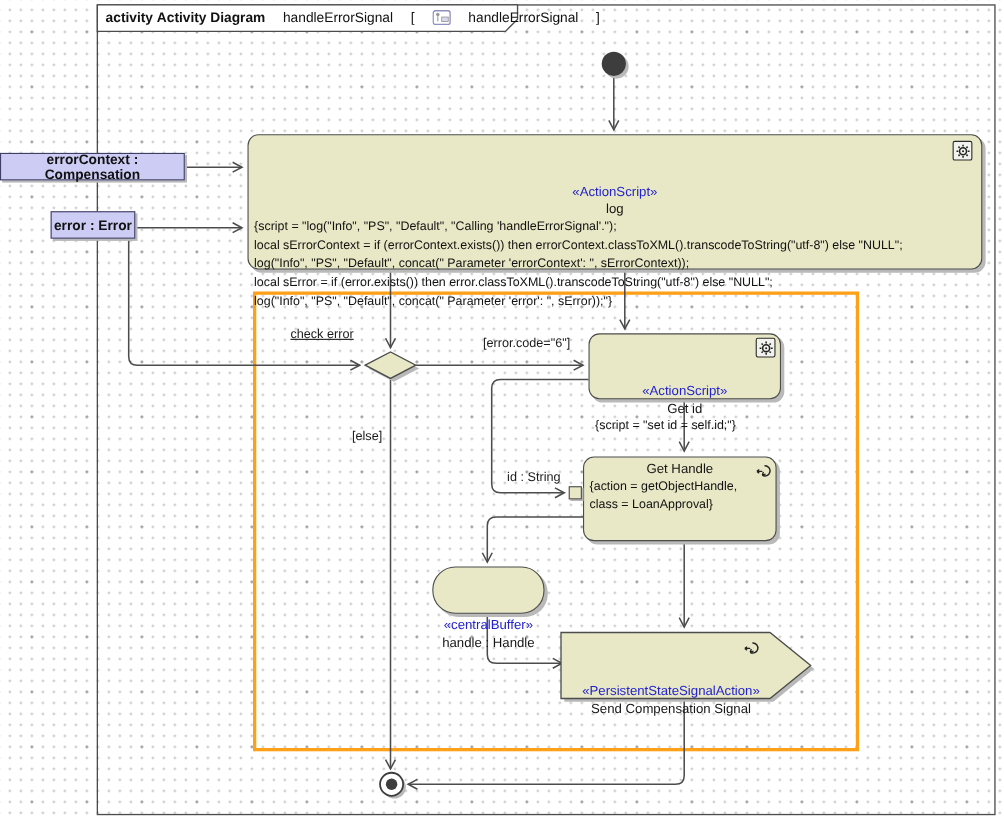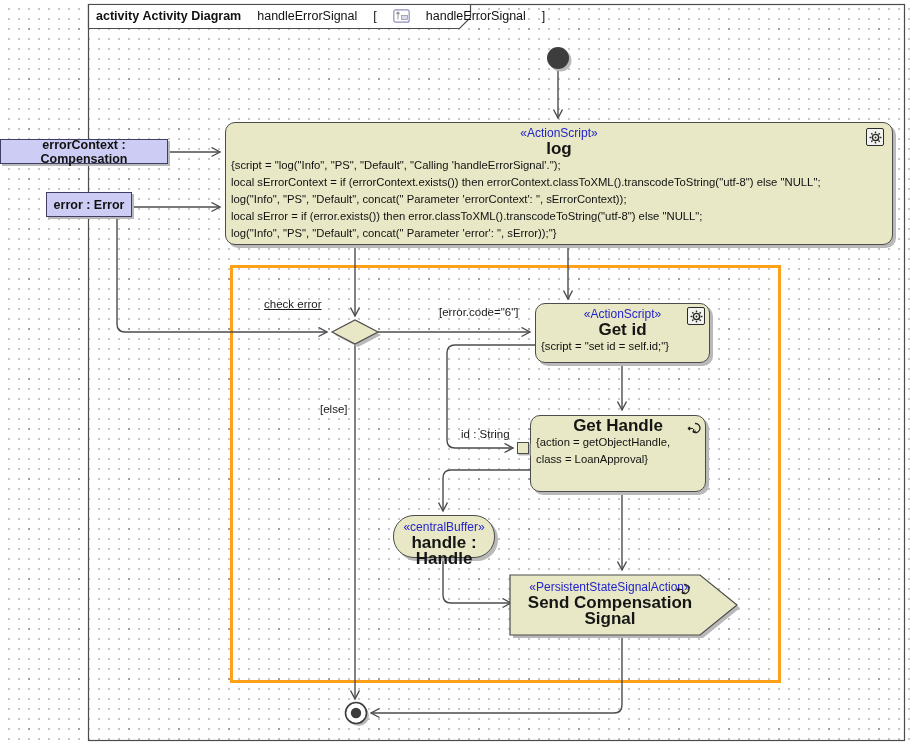--- a/index.html
+++ b/index.html
@@ -31,22 +31,22 @@
     border:1.2px solid #4c4c4c;
     box-shadow:3px 3px 0 #b9b9b9;text-align:center;
   }
   .param{
     position:absolute;z-index:4;box-sizing:border-box;
     background:var(--param-fill,#ccccf4);
     border:1px solid #3f3f63;box-shadow:2px 2px 0 #b9b9b9;
     font-weight:bold;font-size:12.5px;text-align:center;
     display:flex;align-items:center;justify-content:center;
   }
-  .stereo{color:var(--stereo-color,#2323cd);font-size:12px;line-height:16px;}
-  .aname{font-weight:bold;font-size:17px;line-height:16px;color:#151515;}
+  .stereo{color:var(--stereo-color,#2323cd);font-size:12px;line-height:16px;margin-top:41px;}
+  .aname{font-weight:normal;font-size:12px;line-height:16px;color:#151515;}
   .scriptline{font-size:11.3px;line-height:16.9px;text-align:left;padding:0 5px;white-space:nowrap;}
   .lbl{position:absolute;z-index:4;font-size:11.5px;color:#1a1a1a;white-space:nowrap;}
   .iconbox{
     position:absolute;z-index:5;width:18px;height:18px;box-sizing:border-box;
     border:1.6px solid #2a2a2a;background:#f2f2ee;border-radius:2px;
     display:flex;align-items:center;justify-content:center;
   }
   .adicon{position:absolute;z-index:5;width:17px;height:17px;}
   .pin{
     position:absolute;z-index:4;width:12px;height:12px;box-sizing:border-box;
@@ -120,21 +120,21 @@
       <path d="M5,5.8 L5,10.5" stroke="#9a9a9a" stroke-width="1"></path>
       <rect x="8.5" y="6.5" width="6" height="4" fill="#d8d8ee" stroke="#9a9a9a" stroke-width="0.8"></rect>
     </svg>
     <span>handleErrorSignal</span>
     <span>]</span>
   </div>
 
   <div class="param" style="left:0;top:139px;width:168px;height:25px;">
     <span>errorContext : Compensation</span>
   </div>
-  <div class="param" style="left:46px;top:192px;width:86px;height:25px;">
+  <div class="param" style="left:46px;top:192px;width:77px;height:25px;">
     <span>error : Error</span>
   </div>
 
   <div class="action" style="left:225px;top:122px;width:668px;height:123px;padding-top:2px;">
     <div class="stereo">«ActionScript»</div>
     <div class="aname">log</div>
     <div class="scriptline">{script = "log("Info", "PS", "Default", "Calling 'handleErrorSignal'.");</div>
     <div class="scriptline">local sErrorContext = if (errorContext.exists()) then errorContext.classToXML().transcodeToString("utf-8") else "NULL";</div>
     <div class="scriptline">log("Info", "PS", "Default", concat(" Parameter 'errorContext': ", sErrorContext));</div>
     <div class="scriptline">local sError = if (error.exists()) then error.classToXML().transcodeToString("utf-8") else "NULL";</div>
@@ -203,15 +203,15 @@
     <div class="aname">Send Compensation Signal</div>
   </div>
   <svg class="adicon" style="left:676px;top:581px;z-index:5;" viewBox="0 0 17 17">
     <path d="M8,3.5 A4.6,4.6 0 1 1 6,12" fill="none" stroke="#222" stroke-width="1.3"></path>
     <path d="M6,12 l3,-1 M6,12 l1,-3" stroke="#222" stroke-width="1.2" fill="none"></path>
     <path d="M1,8.5 L6,8.5 M1,8.5 l2.2,-1.6 M1,8.5 l2.2,1.6" stroke="#222" stroke-width="1.2" fill="none"></path>
   </svg>
 
   <div class="lbl" style="left:264px;top:298px;text-decoration:underline;">check error</div>
   <div class="lbl" style="left:439px;top:306px;">[error.code="6"]</div>
-  <div class="lbl" style="left:320px;top:403px;">[else]</div>
+  <div class="lbl" style="left:320px;top:391px;">[else]</div>
 
 </div>
 
 </body></html>

